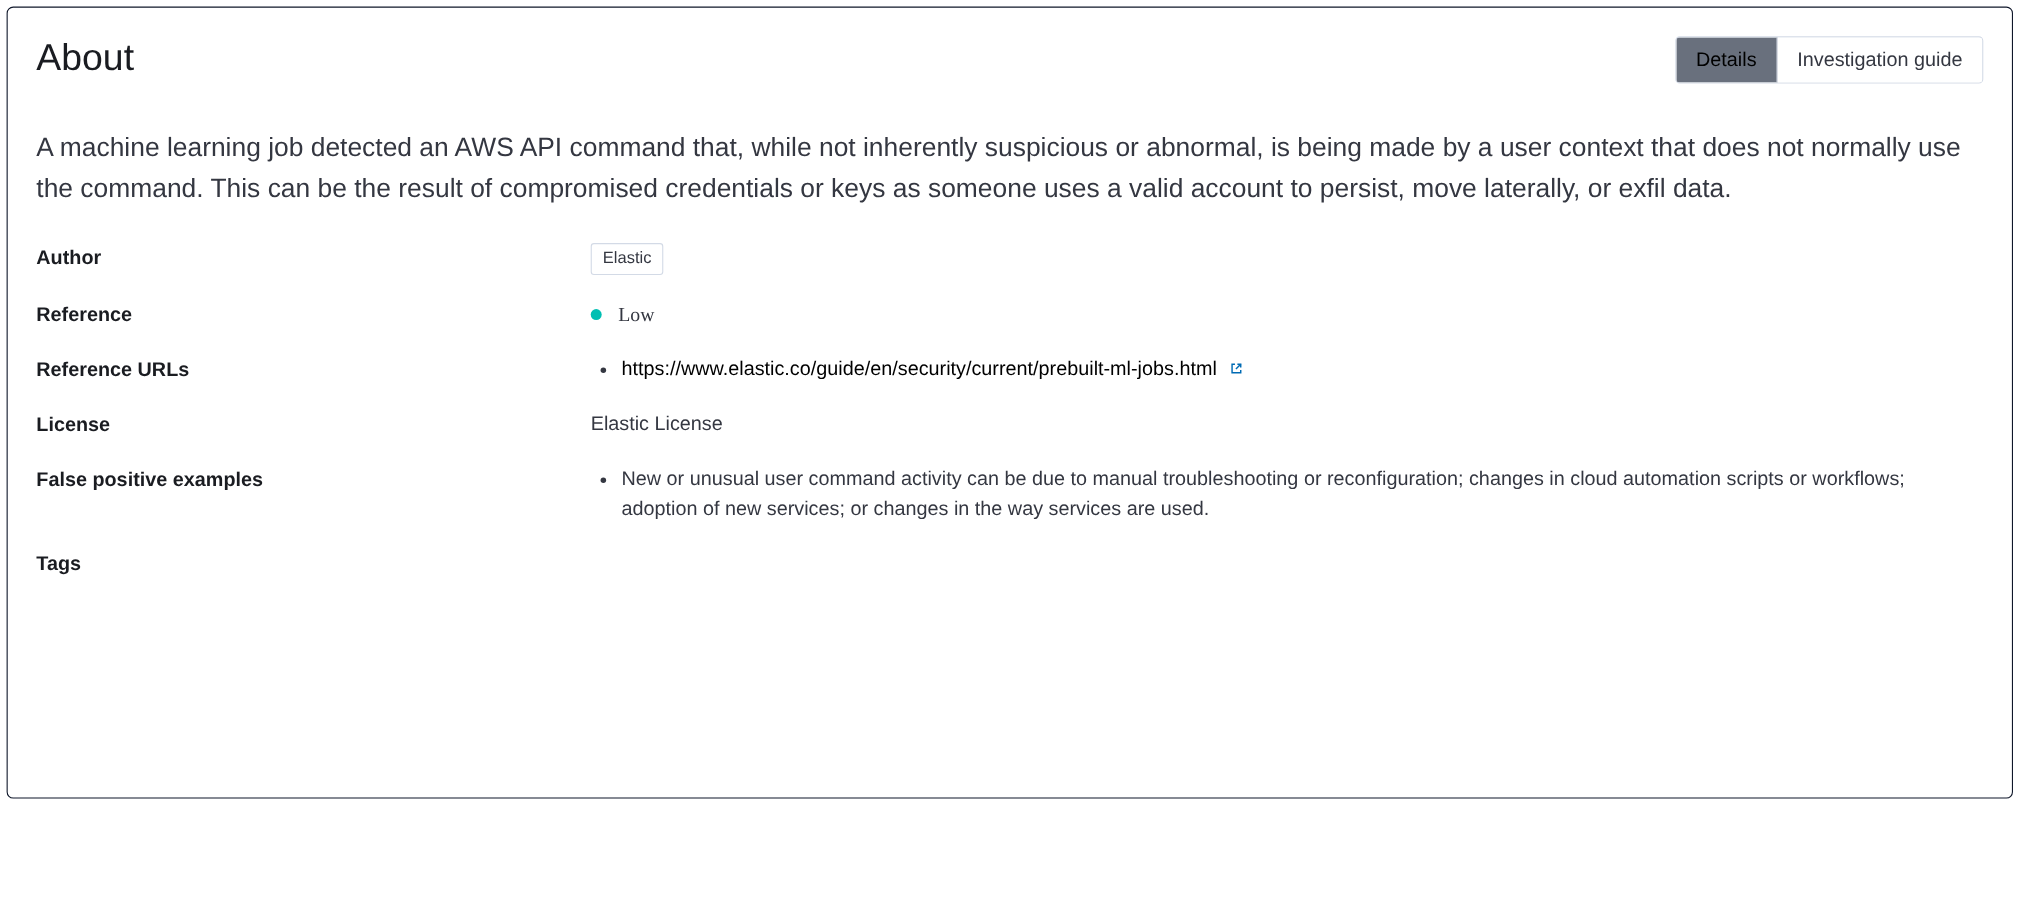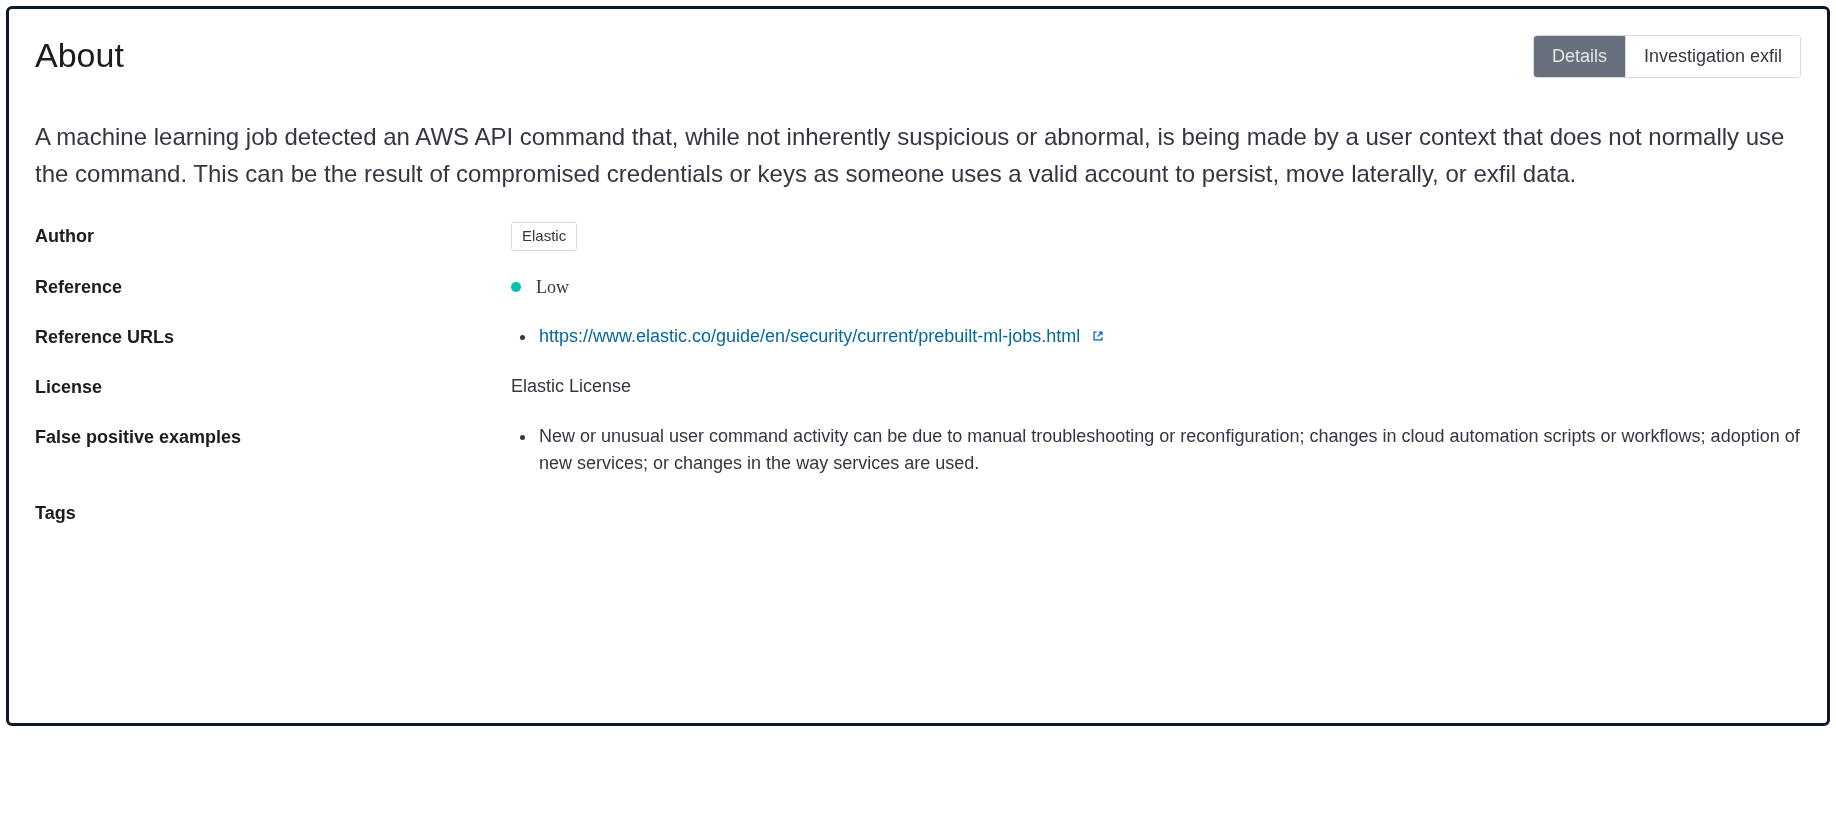--- a/index.html
+++ b/index.html
@@ -6,21 +6,21 @@
   body {
     margin: 0;
     padding: 0;
     font-family: -apple-system, BlinkMacSystemFont, "Segoe UI", Helvetica, Arial, sans-serif;
     background: #ffffff;
     color: #343741;
     font-size: 16px;
     line-height: 1.5;
   }
   .panel {
-    border: 3px solid #0f172a;
+    border: 1px solid #0f172a;
     border-radius: 6px;
     margin: 6px;
     padding: 26px;
     min-height: 720px;
   }
   .panel-header {
     display: flex;
     justify-content: space-between;
     align-items: flex-start;
     margin-bottom: 40px;
@@ -42,35 +42,36 @@
     padding: 10px 18px;
     font-size: 18px;
     border: none;
     background: #fff;
     color: #343741;
     cursor: pointer;
     font-family: inherit;
   }
   .tab-btn.active {
     background: #69707d;
-    color: #e5e5e5;
+    color: #000000;
   }
   .tab-btn:not(:last-child) {
     border-right: 1px solid #d3dae6;
   }
   .description {
     font-size: 24px;
     color: #343741;
     margin-bottom: 30px;
     line-height: 1.55;
   }
   .field-row {
     display: flex;
     align-items: flex-start;
     margin-bottom: 22px;
+    gap: 28px;
   }
   .field-label {
     width: 460px;
     flex: 0 0 460px;
     font-weight: 700;
     font-size: 18px;
     color: #1a1c21;
     padding-top: 1px;
   }
   .field-value {
@@ -103,41 +104,41 @@
   }
   ul.tight {
     margin: 0;
     padding-left: 26px;
   }
   ul.tight li {
     margin: 0;
     padding-left: 2px;
   }
   a.ref-link {
-    color: #0369a1;
+    color: #000000;
     text-decoration: none;
   }
   .ext-icon {
     display: inline-block;
     width: 14px;
     height: 14px;
     margin-left: 6px;
     vertical-align: -1px;
   }
 </style>
 </head>
 <body>
 
 <div class="panel">
 
   <div class="panel-header">
     <h2 class="panel-title">About</h2>
     <div class="tab-group">
       <button class="tab-btn active">Details</button>
-      <button class="tab-btn">Investigation exfil</button>
+      <button class="tab-btn">Investigation guide</button>
     </div>
   </div>
 
   <div class="description">A machine learning job detected an AWS API command that, while not inherently suspicious or abnormal, is being made by a user context that does not normally use the command. This can be the result of compromised credentials or keys as someone uses a valid account to persist, move laterally, or exfil data.</div>
 
   <div class="field-row">
     <div class="field-label">Author</div>
     <div class="field-value">
       <span class="badge">Elastic</span>
     </div>

